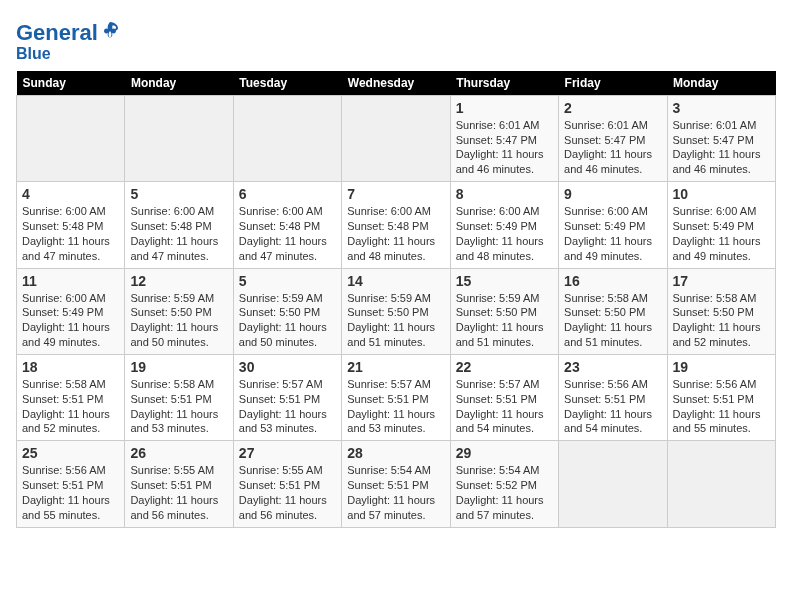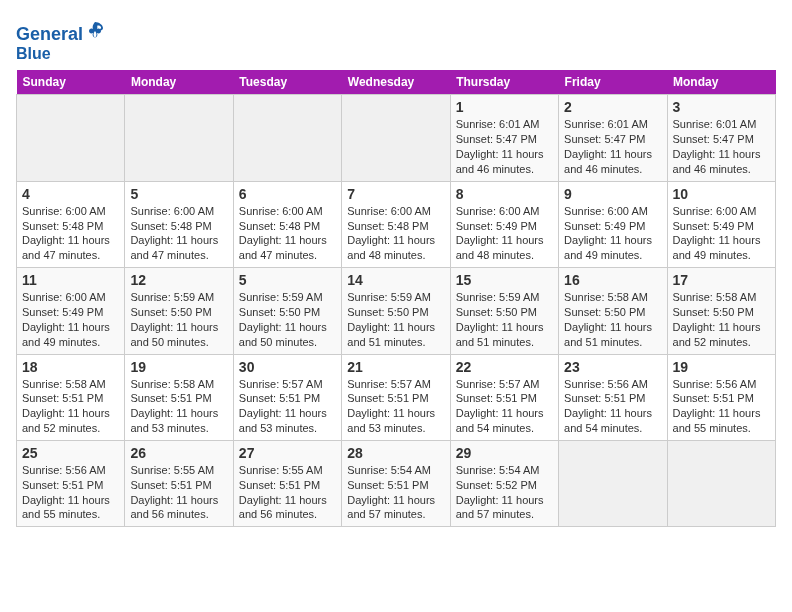--- a/index.html
+++ b/index.html
@@ -15,21 +15,21 @@
       align-items: flex-start;
       justify-content: space-between;
       margin-bottom: 8px;
     }
     .logo {
       display: flex;
       align-items: center;
       margin-top: 4px;
     }
     .logo-text {
-      font-size: 18px;
+      font-size: 22px;
       font-weight: bold;
       color: #333;
       line-height: 1.1;
     }
     .logo-text span {
       color: #1a5fa8;
     }
     .logo-icon {
       width: 20px;
       height: 20px;
@@ -48,21 +48,21 @@
       font-size: 15px;
       color: #333;
       font-weight: bold;
     }
     table {
       width: 100%;
       border-collapse: collapse;
       font-size: 11px;
     }
     thead th {
-      background: #a21caf;
+      background: #000000;
       color: #fff;
       text-align: left;
       padding: 5px 6px;
       font-size: 12px;
       font-weight: bold;
       margin-left: 44px;
     }
     tbody td {
       border: 1px solid #ccc;
       vertical-align: top;

